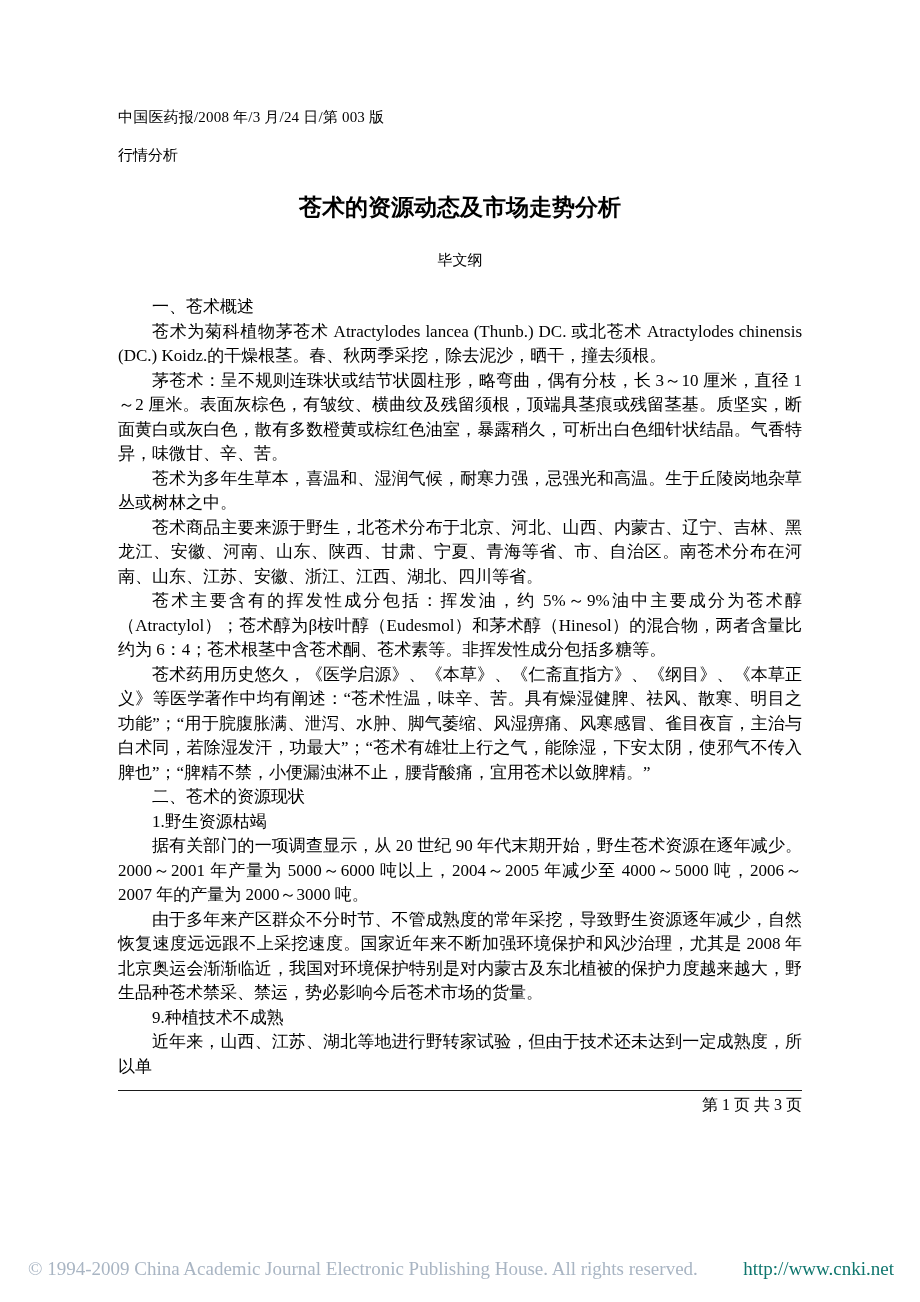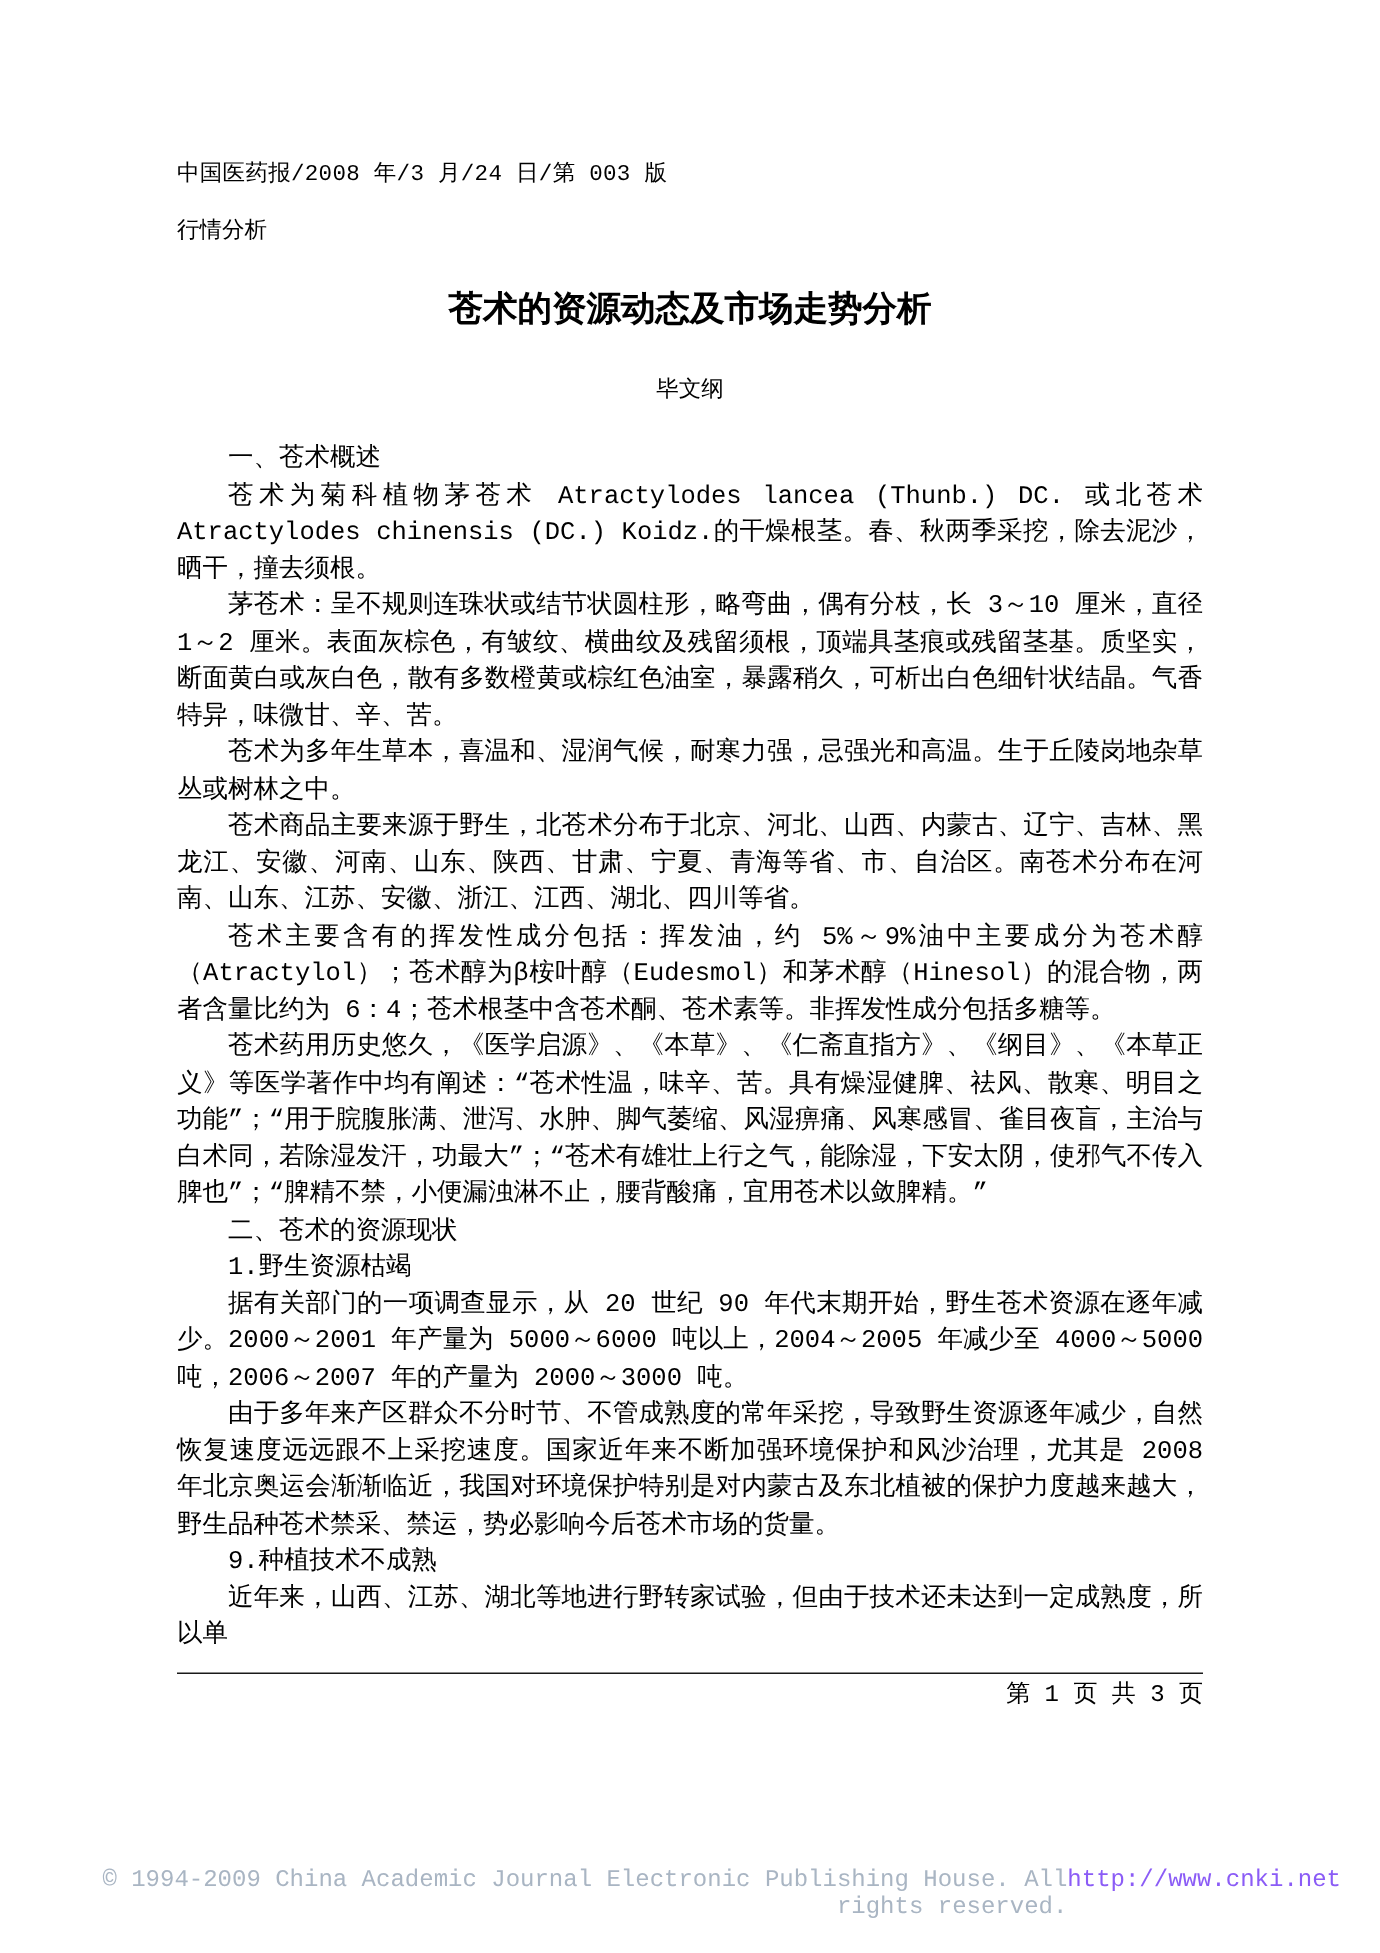--- a/index.html
+++ b/index.html
@@ -2,36 +2,36 @@
 <html><head>
 <meta charset="utf-8">
 <style>
   html,body{margin:0;padding:0;}
   body{
     width:920px;height:1302px;
     background:#ffffff;
     font-family:"Liberation Serif","DejaVu Serif",serif;
     color:#000;
   }
-  .page{position:relative;width:920px;height:1302px;background:#fff;overflow:hidden;font-family:Liberation Mono, monospace;}
+  .page{position:relative;width:920px;height:1302px;background:#fff;overflow:hidden;}
   .content{position:absolute;left:118px;top:106px;width:684px;}
   .source-line{font-size:15px;line-height:22px;letter-spacing:.2px;}
   .column-line{font-size:15px;line-height:22px;margin-top:16px;}
   .title{font-size:23px;font-weight:bold;text-align:center;margin:26px 0 0 0;line-height:31px;}
   .author{font-size:15px;text-align:center;margin-top:28px;line-height:19px;}
   .body-text{margin-top:25px;font-size:17px;line-height:24.5px;text-align:justify;}
   .body-text p{margin:0;text-indent:2em;}
   .footer-rule{border-top:1.5px solid #1a1a1a;margin-top:11px;height:0;}
   .page-number{font-size:16px;text-align:right;margin-top:5px;line-height:18px;}
   .copyright{
     position:absolute;left:28px;right:26px;bottom:22px;
     display:flex;justify-content:space-between;align-items:baseline;
-    font-size:16px;color:#a9b5c3;text-align:right;
+    font-size:19px;color:#a9b5c3;text-align:right;
   }
-  .copyright .url{color:#8b5cf6;text-decoration:none;}
+  .copyright .url{color:#0f766e;text-decoration:none;}
 </style>
 </head>
 <body>
 
 <div class="page">
   <div class="content">
 
     <div class="source-line">中国医药报/2008 年/3 月/24 日/第 003 版</div>
     <div class="column-line">行情分析</div>
 

